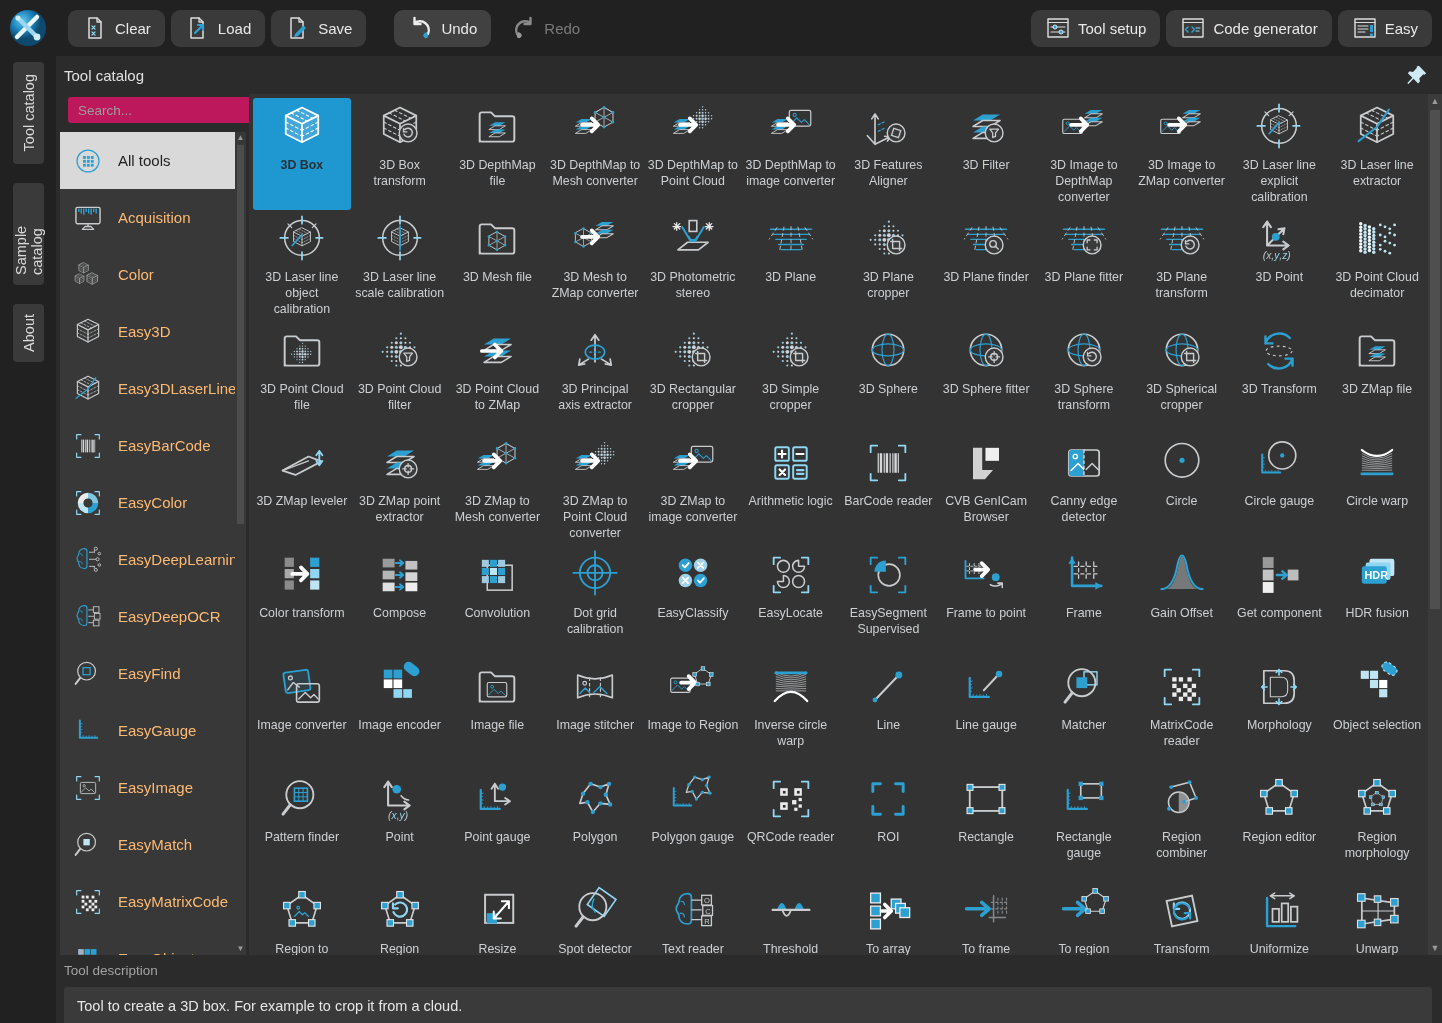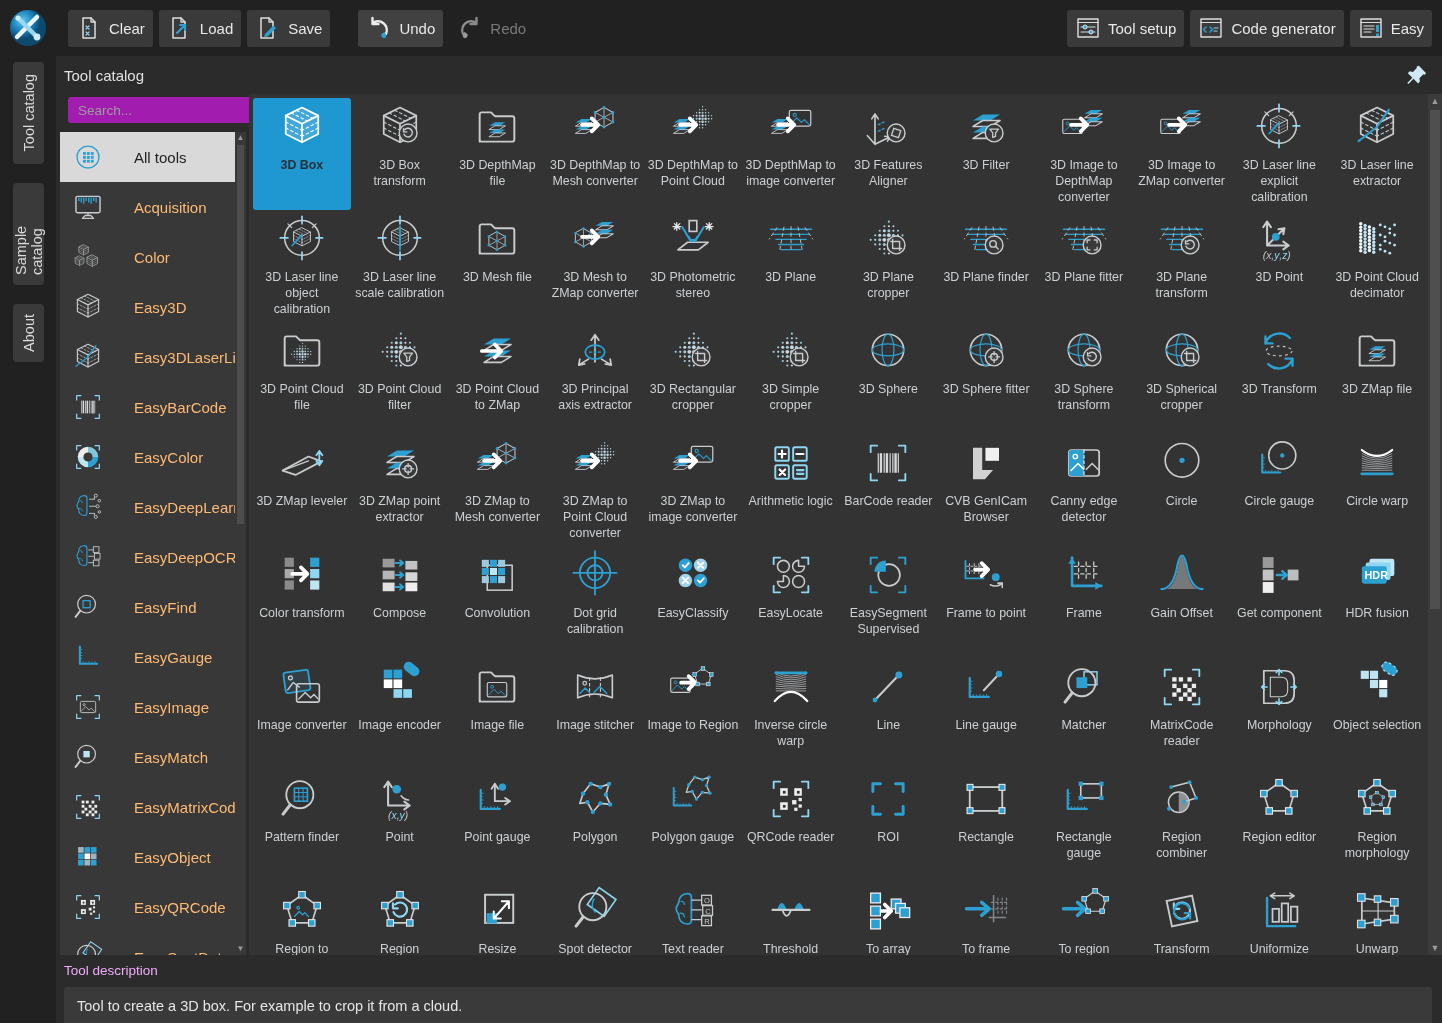--- a/index.html
+++ b/index.html
@@ -1,47 +1,47 @@
 <!DOCTYPE html>
 <html><head>
 <meta charset="utf-8">
 <style>
   *{margin:0;padding:0;box-sizing:border-box;}
   html,body{width:1442px;height:1023px;overflow:hidden;background:#202020;
     font-family:"Liberation Sans",sans-serif;color:#e2e2e2;-webkit-font-smoothing:antialiased;}
   
   .toolbar{height:56px;display:flex;align-items:center;background:#212121;padding:0 10px 0 6px;gap:6px;}
   .logo{width:44px;height:44px;display:flex;align-items:center;justify-content:center;margin-right:12px;}
-  .tbtn{display:flex;align-items:center;gap:7px;height:37px;padding:0 8px;background:#3a3a3a;
-    border:none;border-radius:3px;color:#e8e8e8;font-size:15px;font-family:inherit;cursor:pointer;}
+  .tbtn{display:flex;align-items:center;gap:7px;height:37px;padding:0 14px;background:#3a3a3a;
+    border:none;border-radius:9px;color:#e8e8e8;font-size:15px;font-family:inherit;cursor:pointer;}
   .tbtn .ticon{width:26px;height:26px;display:inline-flex;}
   .tbtn.undo{background:#414141;margin-left:22px;}
   .tbtn.redo{background:transparent;color:#7a7a7a;}
   .spacer{flex:1;}
   
   .main{display:flex;height:967px;}
   .rail{width:56px;background:#212121;display:flex;flex-direction:column;align-items:flex-start;padding-top:6px;}
   .rail-tab{width:31px;margin-left:13px;background:#3a3a3a;border-radius:4px;display:flex;
     align-items:center;justify-content:center;margin-bottom:19px;cursor:pointer;}
   .rail-tab span{writing-mode:vertical-rl;transform:rotate(180deg);font-size:14.5px;color:#dadada;padding:10px 0;}
   .rt-0{height:102px;} .rt-1{height:102px;} .rt-2{height:58px;}
   .panel{flex:1;display:flex;flex-direction:column;background:#2b2b2b;}
   .panel-header{height:38px;display:flex;align-items:center;padding:0 14px 0 8px;}
   .panel-title{font-size:15px;color:#e0e0e0;}
   .pin{margin-left:auto;width:22px;height:22px;cursor:pointer;}
   .panel-body{flex:1;display:flex;min-height:0;}
   
   .sidebar{width:190px;display:flex;flex-direction:column;padding-left:4px;}
   .search-row{height:38px;display:flex;align-items:center;gap:6px;padding:0 2px 6px 2px;}
   .search-row svg{flex:none;}
-  .search-input{flex:1;height:26px;background:#a21caf;border:none;border-radius:3px;color:#d6d6d6;
+  .search-input{flex:1;height:26px;background:#be185d;border:none;border-radius:3px;color:#d6d6d6;
     font-size:13.5px;padding:0 10px;font-family:inherit;outline:none;}
   .search-input::placeholder{color:#9d9d9d;}
   .side-list{flex:1;position:relative;background:#383838;overflow:hidden;}
-  .side-item{height:50px;display:flex;align-items:center;gap:29px;padding-left:11px;cursor:pointer;}
+  .side-item{height:57px;display:flex;align-items:center;gap:13px;padding-left:11px;cursor:pointer;}
   .side-item .sicon{width:34px;height:34px;flex:none;display:flex;}
   .side-item .slabel{font-size:15px;color:#fdba74;white-space:nowrap;}
   .side-item.selected{background:#d9d9d9;}
   .side-item.selected .slabel{color:#222;}
   .side-scroll{position:absolute;right:0;top:0;bottom:0;width:11px;background:#383838;}
   .side-scroll .arr{position:absolute;left:0;width:100%;text-align:center;font-size:8px;color:#9a9a9a;line-height:12px;}
   .side-scroll .arr.up{top:0;} .side-scroll .arr.dn{bottom:0;}
   .side-scroll .thumb{position:absolute;left:2px;right:2px;top:13px;height:46%;background:#4d4d4d;}
   
   .grid-wrap{flex:1;position:relative;background:#333333;margin-left:3px;overflow:hidden;}
@@ -51,21 +51,21 @@
   .tile .icon{width:52px;height:52px;display:flex;}
   .tile .tlabel{margin-top:5px;font-size:12.4px;line-height:1.27;color:#ccd0d3;text-align:center;max-width:92px;}
   .tile.selected{background:#1f98d2;}
   .tile.selected .tlabel{color:#263238;font-weight:bold;}
   .vscroll{position:absolute;right:0;top:0;bottom:0;width:14px;background:#3b3b3b;}
   .vscroll .arr{position:absolute;left:0;width:100%;text-align:center;font-size:9px;color:#9a9a9a;line-height:14px;}
   .vscroll .arr.up{top:0;} .vscroll .arr.dn{bottom:0;}
   .vscroll .thumb{position:absolute;left:2px;right:2px;top:16px;height:58%;background:#4f4f4f;}
   
   .desc{height:68px;background:#2b2b2b;padding:8px 10px 0 8px;}
-  .desc-header{font-size:13.5px;color:#f0abfc;}
+  .desc-header{font-size:13.5px;color:#a3a3a3;}
   .desc-box{margin-top:9px;background:#3a3a3a;border-radius:3px;height:38px;display:flex;
     align-items:center;padding-left:13px;font-size:14.5px;color:#e6e6e6;}
   svg{display:block;width:100%;height:100%;}
 </style>
 </head>
 <body>
 
 <div class="toolbar">
   <div class="logo">
     <svg viewBox="0 0 44 44">

